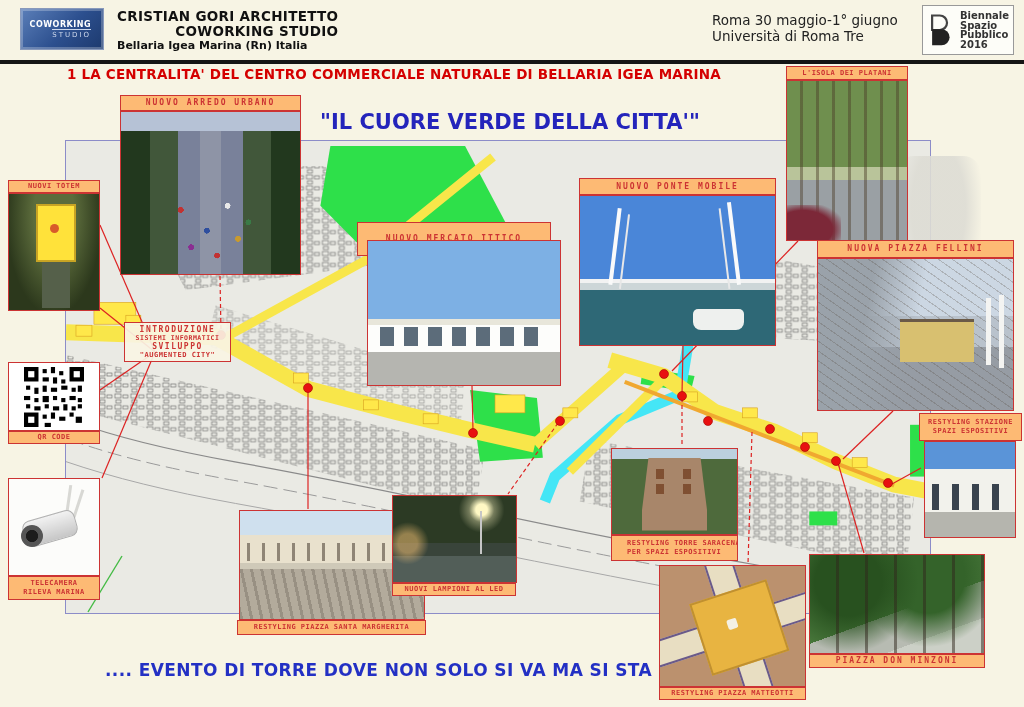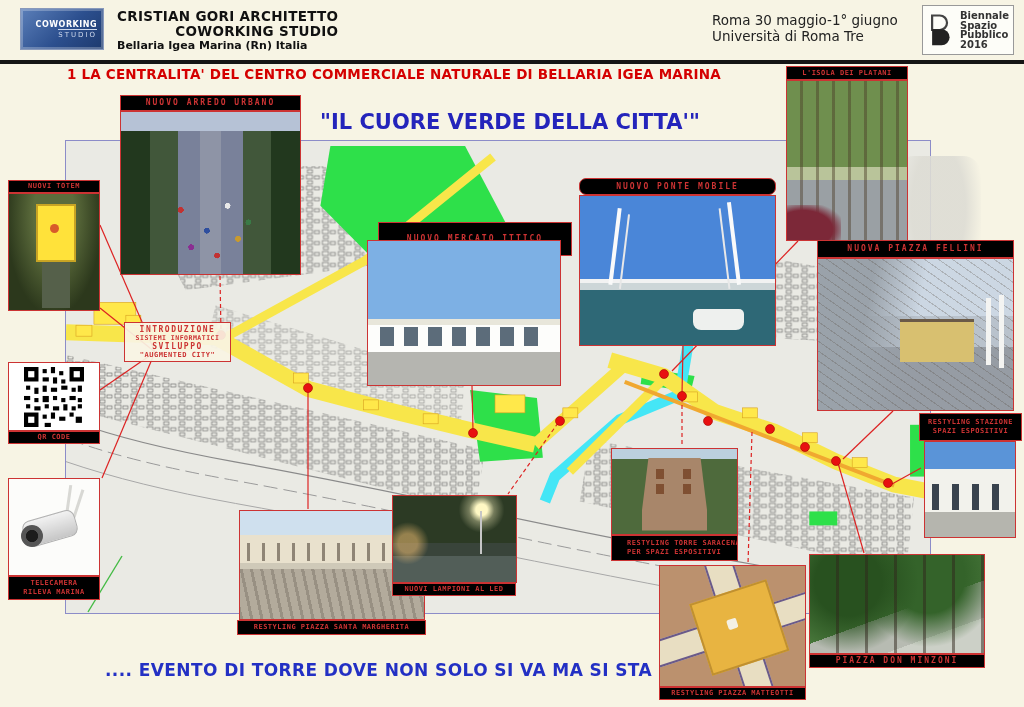--- a/index.html
+++ b/index.html
@@ -3,21 +3,21 @@
 <meta charset="utf-8">
 <style>
   html,body{margin:0;padding:0;}
   body{background:#d8d8d0;font-family:"DejaVu Sans",sans-serif;}
   #board{position:relative;width:1024px;height:707px;background:#f7f4e4;overflow:hidden;}
 
   
   .logo-box{position:absolute;left:20px;top:8px;width:84px;height:42px;
     background:linear-gradient(135deg,#5b7fb9 0%,#2c4f8e 55%,#1d3a6e 100%);
     border:1px solid #8899bb;box-shadow:inset 0 0 0 2px rgba(255,255,255,.25);
-    display:flex;flex-direction:column;align-items:flex-end;justify-content:center;padding:2px 6px;box-sizing:border-box;}
+    display:flex;flex-direction:column;align-items:flex-end;justify-content:center;padding:2px 12px;box-sizing:border-box;}
   .logo-box .l1{color:#fff;font-size:8px;font-weight:bold;letter-spacing:.5px;}
   .logo-box .l2{color:#cdd8ec;font-size:7px;letter-spacing:2px;border-top:1px solid #cdd8ec;padding-top:1px;}
   .author{position:absolute;left:117px;top:9px;color:#111;}
   .author .a1,.author .a2{font-size:13.5px;font-weight:bold;line-height:15px;letter-spacing:.3px;text-align:right;}
   .author .a3{font-size:11px;font-weight:bold;line-height:13px;}
   .event{position:absolute;left:712px;top:12px;color:#222;}
   .event div{font-size:13.5px;line-height:16px;}
   .bsp-box{position:absolute;left:922px;top:5px;width:92px;height:50px;background:#fdfdf8;
     border:1px solid #999;display:flex;align-items:center;gap:4px;padding:3px 4px;box-sizing:border-box;}
   .bsp-text div{font-size:10px;font-weight:bold;color:#333;line-height:9.5px;}
@@ -39,21 +39,21 @@
     font-family:"DejaVu Sans Mono",monospace;font-weight:bold;}
   .note .n1{font-size:8px;letter-spacing:1.5px;}
   .note .n2{font-size:6.5px;letter-spacing:.5px;}
   .note .n3{font-size:8px;letter-spacing:1.5px;}
   .note .n4{font-size:7px;letter-spacing:.5px;}
 
   
   .overlay{position:absolute;left:0;top:0;width:1024px;height:707px;z-index:5;pointer-events:none;}
 
   
-  .lbl{position:absolute;border:1px solid #cc3333;background:#000000;color:#cc3333;z-index:10;
+  .lbl{position:absolute;border:1px solid #cc3333;background:#fdba74;color:#cc3333;z-index:10;
     font-family:"DejaVu Sans Mono",monospace;font-weight:bold;font-size:8px;letter-spacing:2px;
     display:flex;flex-direction:column;align-items:center;justify-content:center;text-align:center;
     box-sizing:border-box;line-height:1.25;white-space:nowrap;overflow:hidden;}
   .tight{font-size:7px;letter-spacing:.5px;}
   .ph{position:absolute;border:1px solid #cc3333;box-sizing:border-box;z-index:10;overflow:hidden;}
   .ph i{position:absolute;display:block;}
 
   .ph-arredo{background:
     linear-gradient(180deg,#b6c2d6 0 12%,rgba(0,0,0,0) 12%),
     linear-gradient(90deg,#22381e 0 16%,#41573a 16% 32%,#79819a 32% 44%,#8e94a6 44% 56%,#79819a 56% 68%,#41573a 68% 84%,#22381e 84%),#3a5030;}
@@ -267,31 +267,31 @@
   <div class="lbl" style="left:120px;top:95px;width:181px;height:16px;">
       <span>NUOVO ARREDO URBANO</span>
     </div>
   <div class="ph ph-arredo" style="left:120px;top:111px;width:181px;height:164px;"></div>
 
   <div class="lbl tight" style="left:786px;top:66px;width:122px;height:14px;">
       <span>L'ISOLA DEI PLATANI</span>
     </div>
   <div class="ph ph-platani" style="left:786px;top:80px;width:122px;height:161px;"></div>
 
-  <div class="lbl" style="left:579px;top:178px;width:197px;height:17px;border-radius:7px;">
+  <div class="lbl" style="left:579px;top:178px;width:197px;height:17px;">
       <span>NUOVO PONTE MOBILE</span>
     </div>
   <div class="ph ph-ponte" style="left:579px;top:195px;width:197px;height:151px;">
     <i class="deck"></i>
       <i class="m1"></i>
       <i class="m2"></i>
       <i class="boat"></i>
   </div>
 
-  <div class="lbl" style="left:378px;top:222px;width:194px;height:34px;">
+  <div class="lbl" style="left:357px;top:222px;width:194px;height:34px;">
       <span>NUOVO MERCATO ITTICO</span>
     </div>
   <div class="ph ph-mercato" style="left:367px;top:240px;width:194px;height:146px;"></div>
 
   <div class="lbl" style="left:817px;top:240px;width:197px;height:18px;">
       <span>NUOVA PIAZZA FELLINI</span>
     </div>
   <div class="ph ph-fellini" style="left:817px;top:258px;width:197px;height:153px;">
     <i class="bld"></i>
       <i class="p1"></i>

